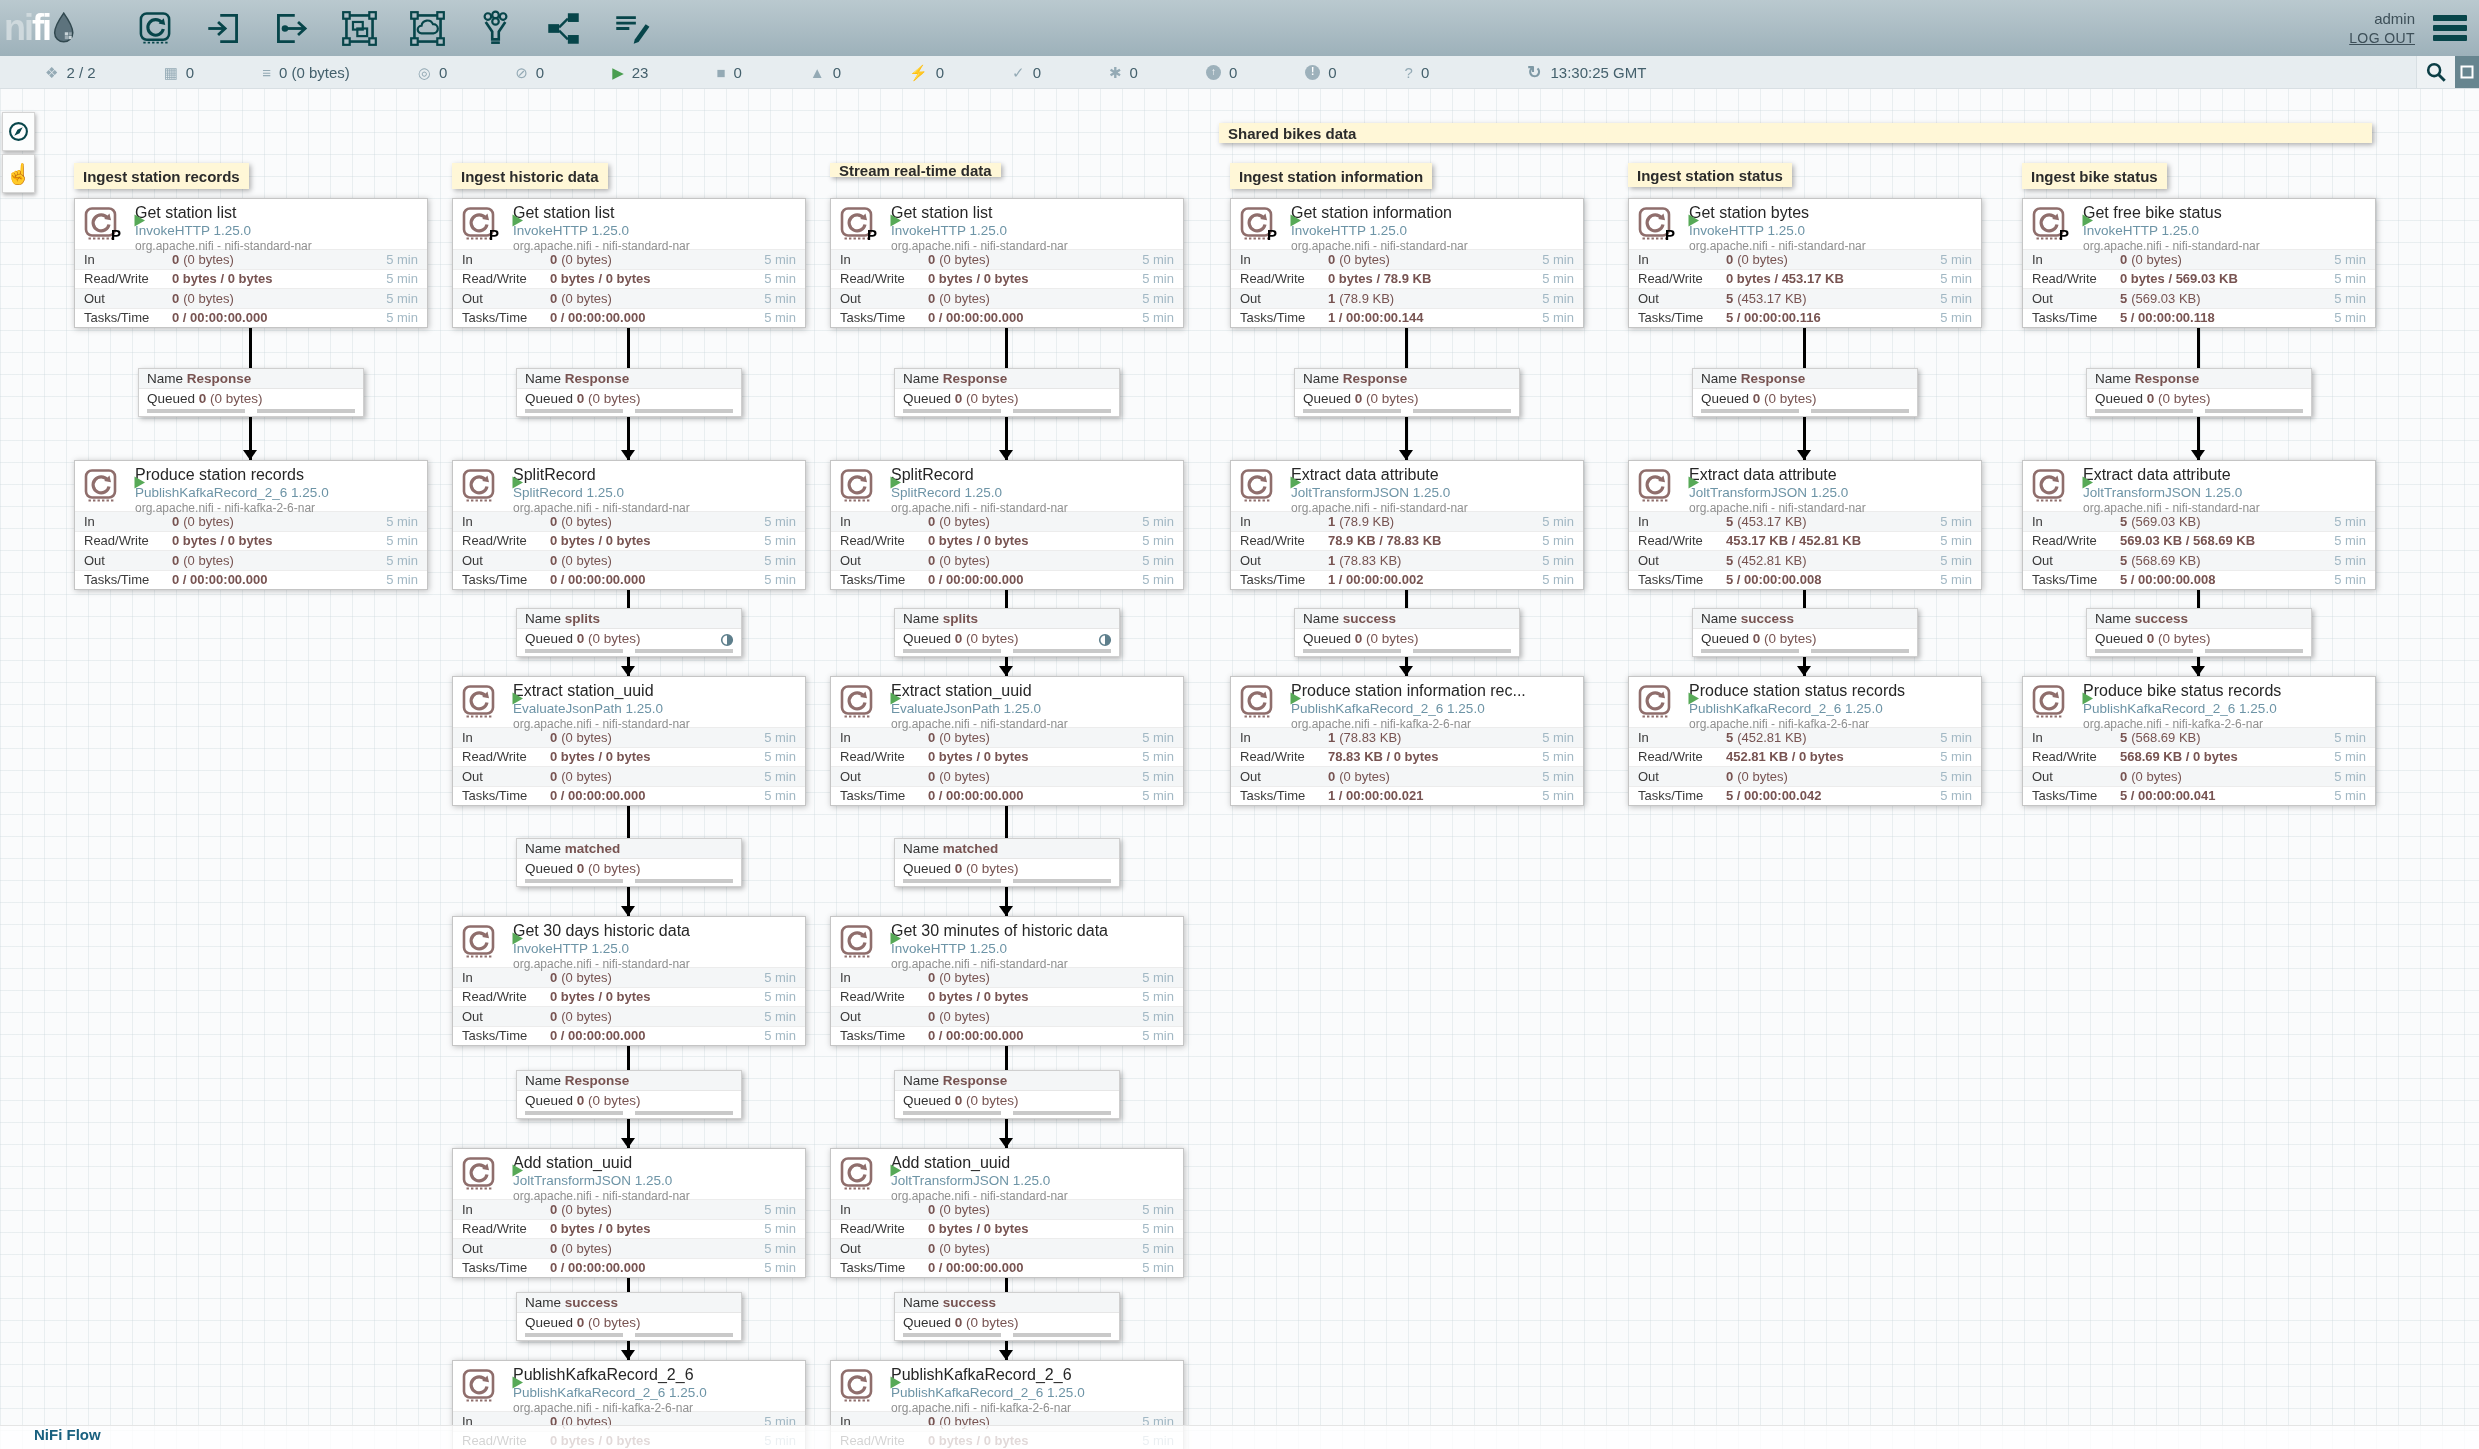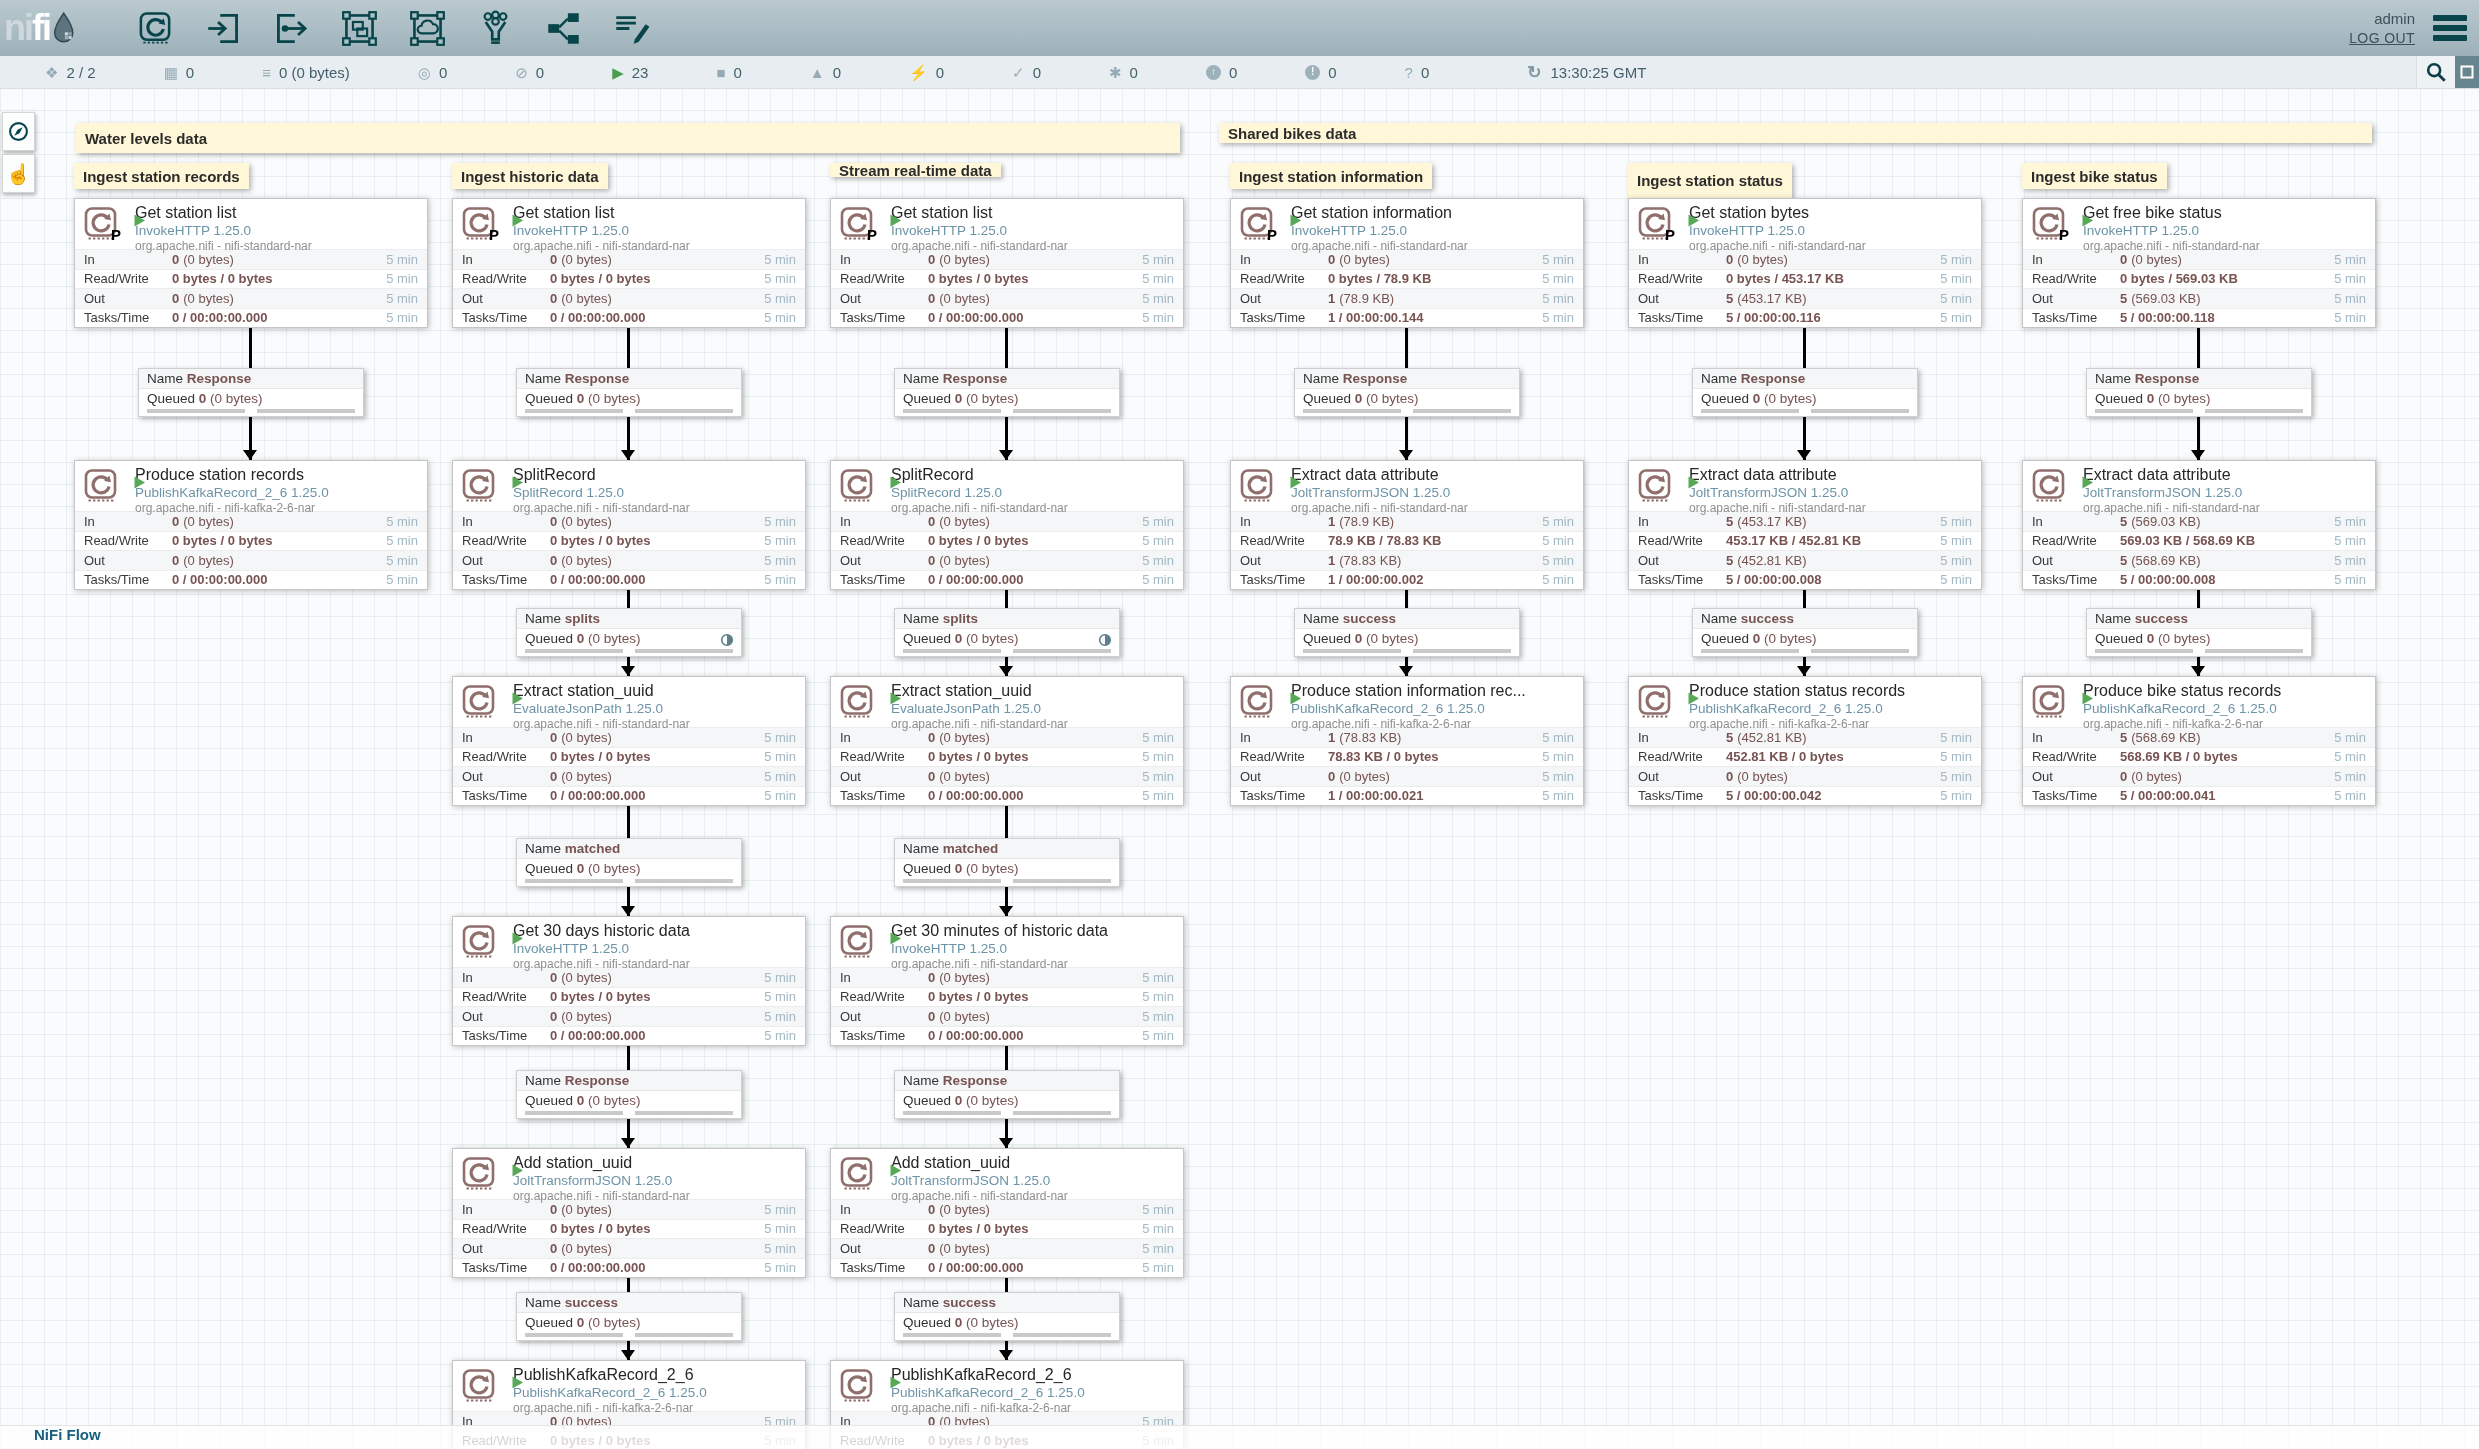--- a/index.html
+++ b/index.html
@@ -277,21 +277,20 @@
       </svg>
   </div>
   <div class="corner-button">
     <svg viewBox="0 0 14 14" width="14" height="14">
         <rect x="1.5" y="1.5" width="11" height="11" fill="none" stroke="#fff" stroke-width="2"></rect>
       </svg>
   </div>
 </div>
 
 <div class="canvas" id="canvas">
-    <div class="flow-label" style="left: 76px; top: 35px; width: 1104px; height: 30px; box-sizing: border-box;">Water levels data</div>
     <div class="flow-label" style="left: 1219px; top: 35px; width: 1153px; height: 20px; box-sizing: border-box;">Shared bikes data</div>
     <div class="flow-label col-label" style="left: 74px; top: 75px; height: 26px;">Ingest station records</div>
     <div class="conn-line" style="left: 248.5px; top: 234px; height: 138px;"></div>
     <div class="conn-arrow" style="left: 243px; top: 362px;"></div>
     <div class="conn-label" style="left: 138px; top: 280px;">
       <div class="conn-row1"><span>Name</span> <b>Response</b></div>
       <div class="conn-row2"><span>Queued</span> <b>0</b> <span class="conn-rest">(0 bytes)</span></div>
       <div class="conn-bars">
         <i></i>
         <i></i>
@@ -1155,21 +1154,21 @@
           <span class="stat-value"><b>0</b><span class="stat-rest">(0 bytes)</span></span>
           <span class="stat-window">5 min</span>
         </div>
         <div class="stat-row">
           <span class="stat-label">Tasks/Time</span>
           <span class="stat-value"><b>1 / 00:00:00.021</b><span class="stat-rest"></span></span>
           <span class="stat-window">5 min</span>
         </div>
       </div>
     </div>
-    <div class="flow-label col-label" style="left: 1628px; top: 75px; height: 35px;">Ingest station status</div>
+    <div class="flow-label col-label" style="left: 1628px; top: 75px; height: 24px;">Ingest station status</div>
     <div class="conn-line" style="left: 1802.5px; top: 234px; height: 138px;"></div>
     <div class="conn-arrow" style="left: 1797px; top: 362px;"></div>
     <div class="conn-label" style="left: 1692px; top: 280px;">
       <div class="conn-row1"><span>Name</span> <b>Response</b></div>
       <div class="conn-row2"><span>Queued</span> <b>0</b> <span class="conn-rest">(0 bytes)</span></div>
       <div class="conn-bars">
         <i></i>
         <i></i>
       </div>
     </div>

